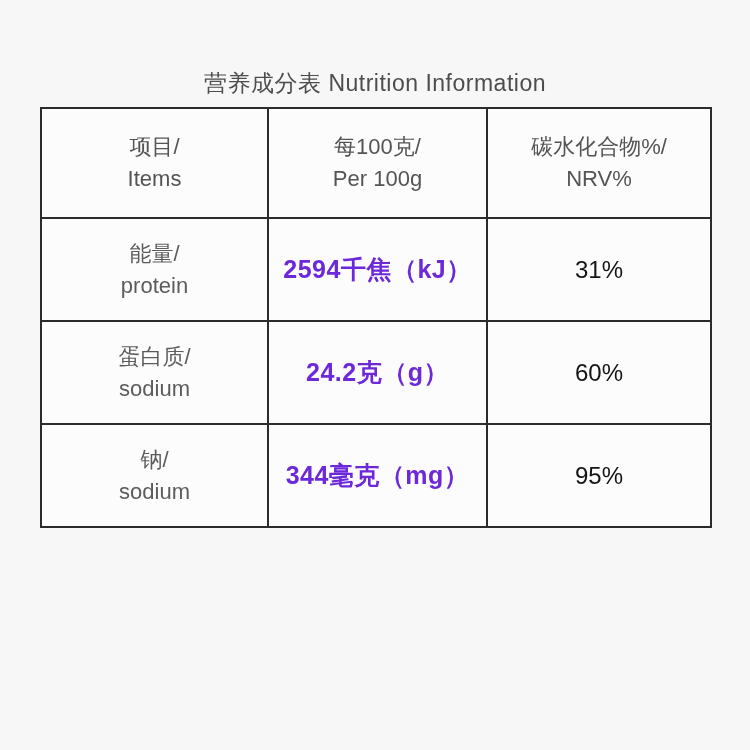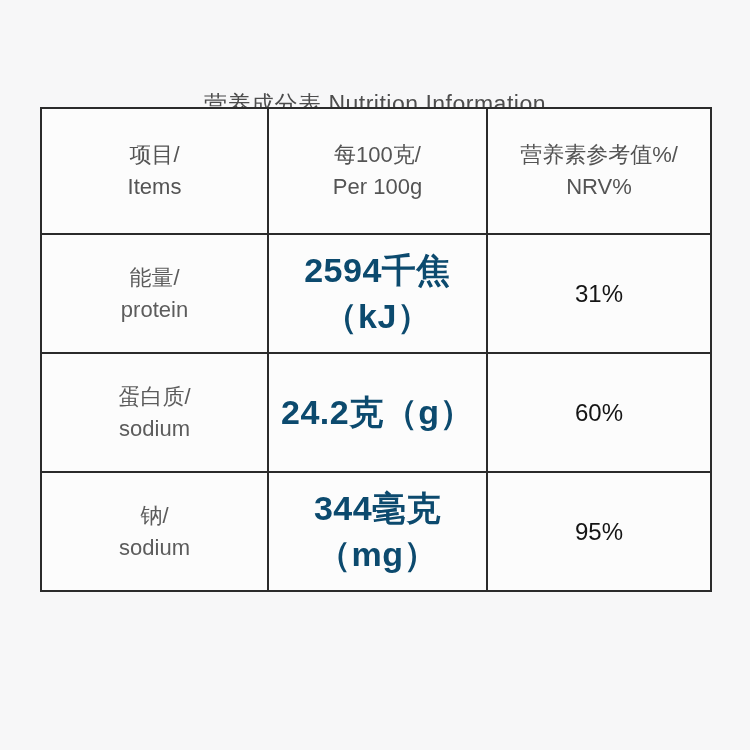--- a/index.html
+++ b/index.html
@@ -16,36 +16,35 @@
   }
   .page-title {
     position: absolute;
     top: 68px;
     left: 0;
     width: 750px;
     text-align: center;
     font-size: 23px;
     color: #4d4d4d;
     letter-spacing: 0.5px;
-    margin-top: 21px;
   }
   table.nutrition-table {
     position: absolute;
     left: 40px;
     top: 107px;
     width: 670px;
     border-collapse: collapse;
     table-layout: fixed;
     background: #fcfcfc;
   }
   table.nutrition-table td {
     border: 2px solid #2b2b2b;
     text-align: center;
     vertical-align: middle;
-    padding: 12px;
+    padding: 4px;
   }
   tr.header-row td { height: 100px; }
   tr.data-row td { height: 93px; }
   col.c1 { width: 227px; }
   col.c2 { width: 219px; }
   col.c3 { width: 224px; }
   .cell-two-line {
     white-space: pre-line;
     line-height: 1.45;
   }
@@ -53,22 +52,22 @@
     font-size: 22px;
     color: #545454;
     font-weight: 400;
   }
   .item-cell {
     font-size: 22px;
     color: #5c5c5c;
     font-weight: 400;
   }
   .value-cell {
-    font-size: 34px;
-    color: #0c4a6e;
+    font-size: 25px;
+    color: #6d28d9;
     font-weight: 700;
     letter-spacing: 0.5px;
   }
   .nrv-cell {
     font-size: 24px;
     color: #151515;
     font-weight: 400;
   }
 </style>
 </head>
@@ -81,21 +80,21 @@
     <col class="c1">
       <col class="c2">
       <col class="c3">
   </colgroup>
   <tbody>
     <tr class="header-row">
       <td class="header-cell cell-two-line">项目/
 Items</td>
       <td class="header-cell cell-two-line">每100克/
 Per 100g</td>
-      <td class="header-cell cell-two-line">营养素参考值%/
+      <td class="header-cell cell-two-line">碳水化合物%/
 NRV%</td>
     </tr>
 
     <tr class="data-row">
       <td class="item-cell cell-two-line">能量/
 protein</td>
       <td class="value-cell">2594千焦（kJ）</td>
       <td class="nrv-cell">31%</td>
     </tr>
 

